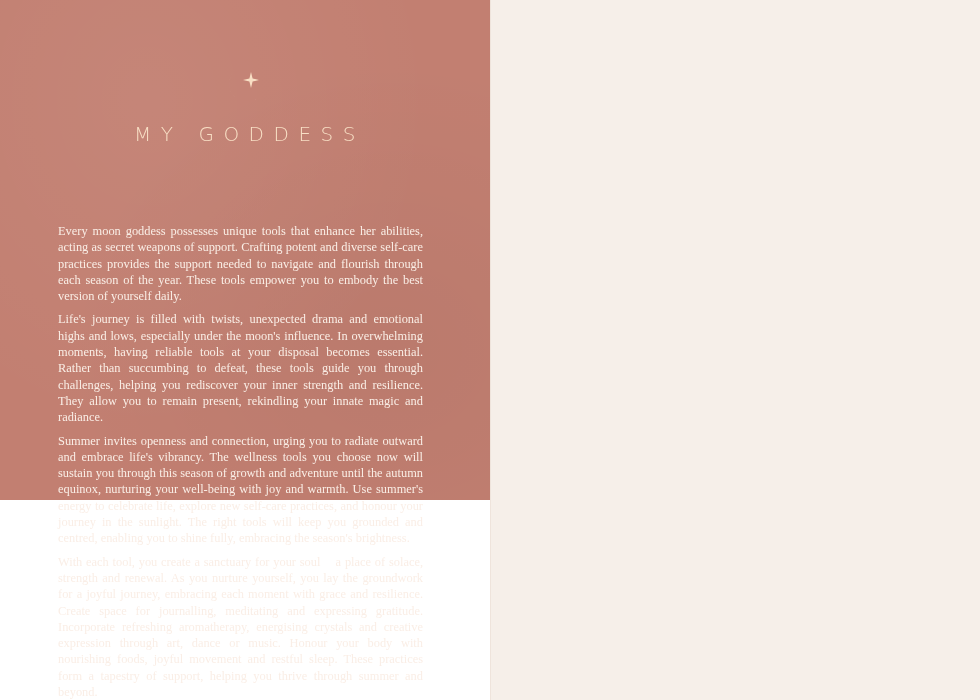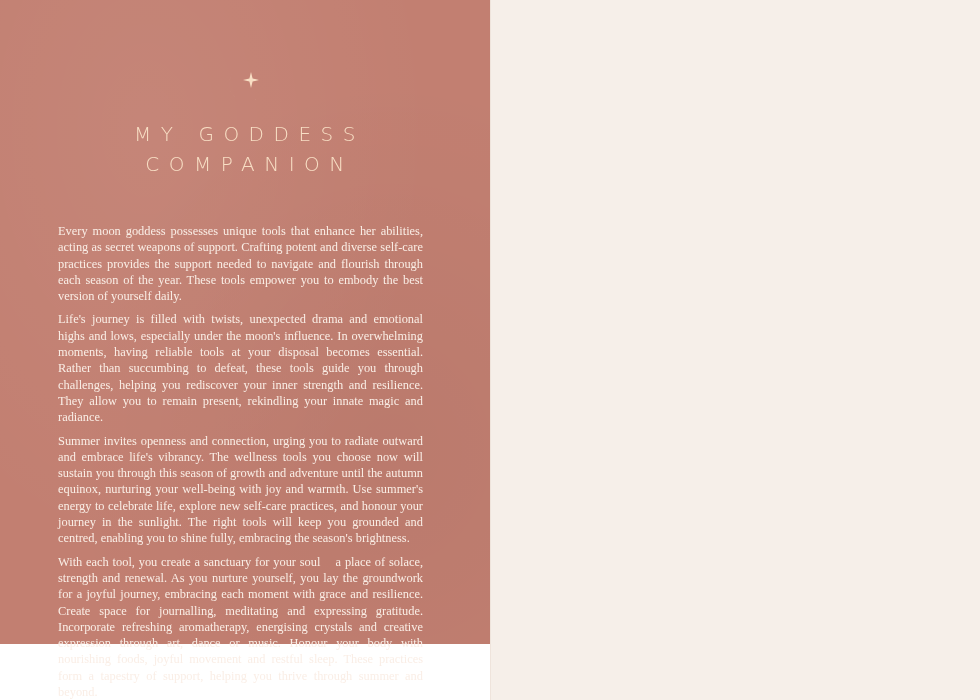--- a/index.html
+++ b/index.html
@@ -2,21 +2,21 @@
 <html><head>
   <meta charset="utf-8">
   <style>
     html, body { margin: 0; padding: 0; }
     body {
       width: 980px; height: 700px; overflow: hidden; position: relative;
       font-family: "Liberation Serif", "DejaVu Serif", serif;
     }
     .spread { position: absolute; inset: 0; display: flex; }
     .page-left {
-      position: relative; width: 490px; height: 644px;
+      position: relative; width: 490px; height: 500px;
       background: #c27f71;
       background-image:
         radial-gradient(ellipse at 30% 20%, rgba(255,255,255,0.05), rgba(0,0,0,0) 60%),
         radial-gradient(ellipse at 80% 70%, rgba(0,0,0,0.04), rgba(0,0,0,0) 60%);
     }
     .page-right {
       position: relative; width: 490px; height: 700px;
       background: #f6efe9;
       border-left: 1px solid #efe4dc;
       box-sizing: border-box;
@@ -40,21 +40,20 @@
 <body>
 
 <div class="spread">
   <div class="page-left">
     <svg class="moon-icon" viewBox="0 0 46 46">
       <path d="M18 6 A17 17 0 1 0 40 34 A14 14 0 1 1 18 6 Z" fill="#f8dfc5"></path>
       <path d="M33 8 L34.6 14.4 L41 16 L34.6 17.6 L33 24 L31.4 17.6 L25 16 L31.4 14.4 Z" fill="#f8dfc5"></path>
     </svg>
     <h1 class="title">
       <span>My Goddess</span>
-      <span>Companion</span>
     </h1>
     <div class="left-body">
       <p>Every moon goddess possesses unique tools that enhance her abilities, acting as secret weapons of support. Crafting potent and diverse self-care practices provides the support needed to navigate and flourish through each season of the year. These tools empower you to embody the best version of yourself daily.</p>
       <p>Life's journey is filled with twists, unexpected drama and emotional highs and lows, especially under the moon's influence. In overwhelming moments, having reliable tools at your disposal becomes essential. Rather than succumbing to defeat, these tools guide you through challenges, helping you rediscover your inner strength and resilience. They allow you to remain present, rekindling your innate magic and radiance.</p>
       <p>Summer invites openness and connection, urging you to radiate outward and embrace life's vibrancy. The wellness tools you choose now will sustain you through this season of growth and adventure until the autumn equinox, nurturing your well-being with joy and warmth. Use summer's energy to celebrate life, explore new self-care practices, and honour your journey in the sunlight. The right tools will keep you grounded and centred, enabling you to shine fully, embracing the season's brightness.</p>
       <p>With each tool, you create a sanctuary for your soul &nbsp;&nbsp; a place of solace, strength and renewal. As you nurture yourself, you lay the groundwork for a joyful journey, embracing each moment with grace and resilience. Create space for journalling, meditating and expressing gratitude. Incorporate refreshing aromatherapy, energising crystals and creative expression through art, dance or music. Honour your body with nourishing foods, joyful movement and restful sleep. These practices form a tapestry of support, helping you thrive through summer and beyond.</p>
     </div>
   </div>
 
   <div class="page-right">

